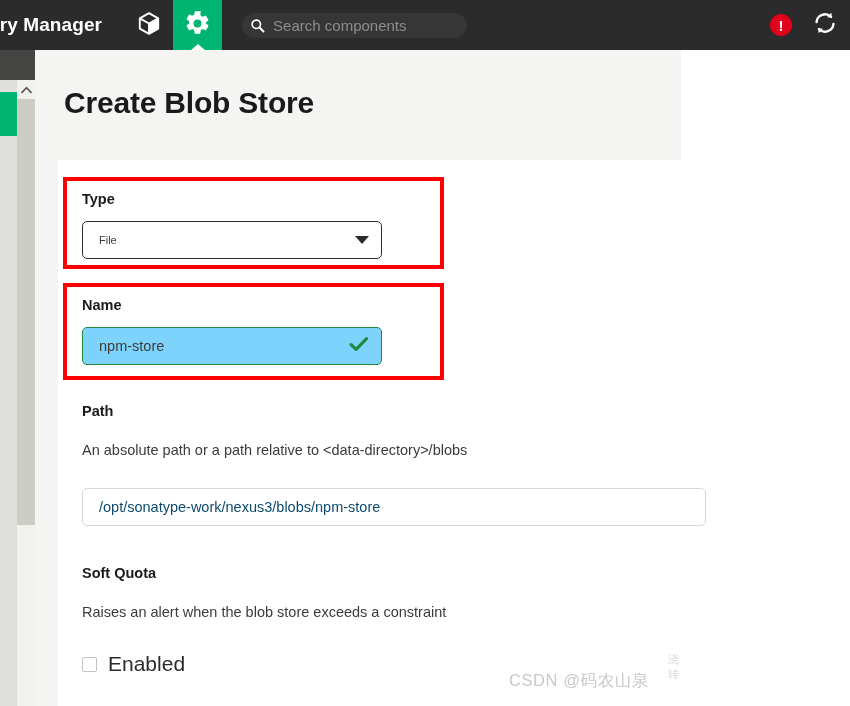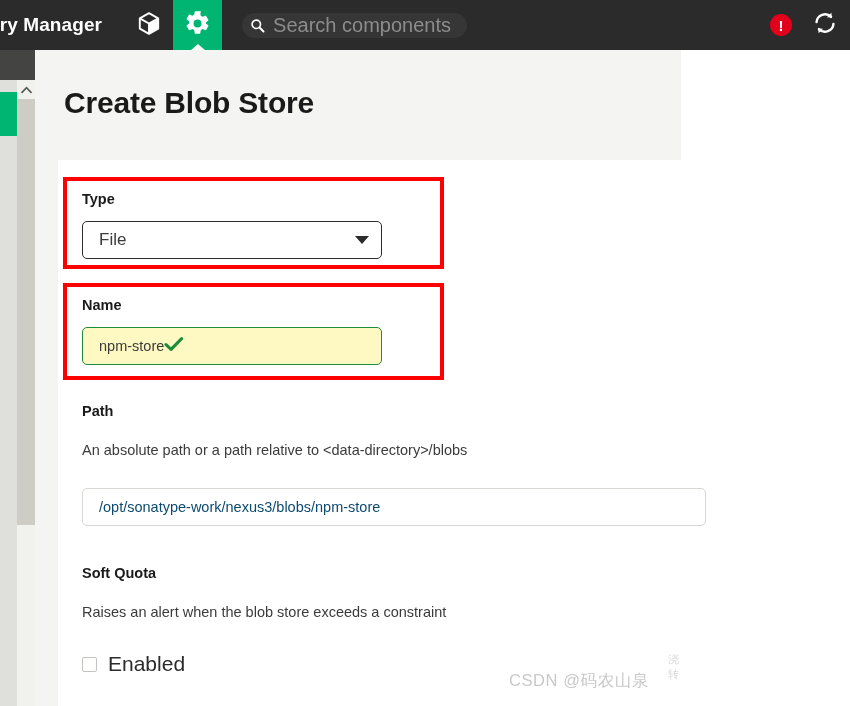--- a/index.html
+++ b/index.html
@@ -70,21 +70,21 @@
     padding: 0 8px;
     box-sizing: border-box;
   }
   .search-icon { flex: 0 0 auto; display: flex; align-items: center; }
   .search-input {
     background: transparent;
     border: 0;
     outline: none;
     color: #9a9a9a;
     font-family: "Liberation Sans", sans-serif;
-    font-size: 20px;
+    font-size: 15px;
     margin-left: 6px;
     width: 100%;
   }
   .search-input::placeholder { color: #8c8c8c; opacity: 1; }
   .header-right {
     position: absolute;
     right: 12px; top: 0;
     height: 50px;
     display: flex;
     align-items: center;
@@ -194,39 +194,39 @@
     width: 300px; height: 38px;
     border: 1px solid #2b2b2b;
     border-radius: 5px;
     background: #ffffff;
     box-sizing: border-box;
     display: flex;
     align-items: center;
     padding: 0 12px 0 16px;
     justify-content: space-between;
   }
-  .select-value { font-size: 17px; color: #3b3b3b; }
+  .select-value { font-size: 11px; color: #3b3b3b; }
   .caret-down {
     width: 0; height: 0;
     border-left: 7px solid transparent;
     border-right: 7px solid transparent;
     border-top: 8px solid #2b2b2b;
   }
 
   .text-input {
     position: absolute;
     width: 300px; height: 38px;
     border: 1px solid #1f8c3b;
     border-radius: 5px;
-    background: #fef9c3;
+    background: #7dd3fc;
     box-sizing: border-box;
     display: flex;
     align-items: center;
     padding: 0 12px 0 16px;
-    justify-content: flex-start;
+    justify-content: space-between;
   }
   .text-input .val { font-size: 14.5px; color: #3b3b3b; }
 
   .path-input {
     position: absolute;
     left: 24px;
     width: 624px; height: 38px;
     border: 1px solid #d7d7d4;
     border-radius: 5px;
     background: #ffffff;

